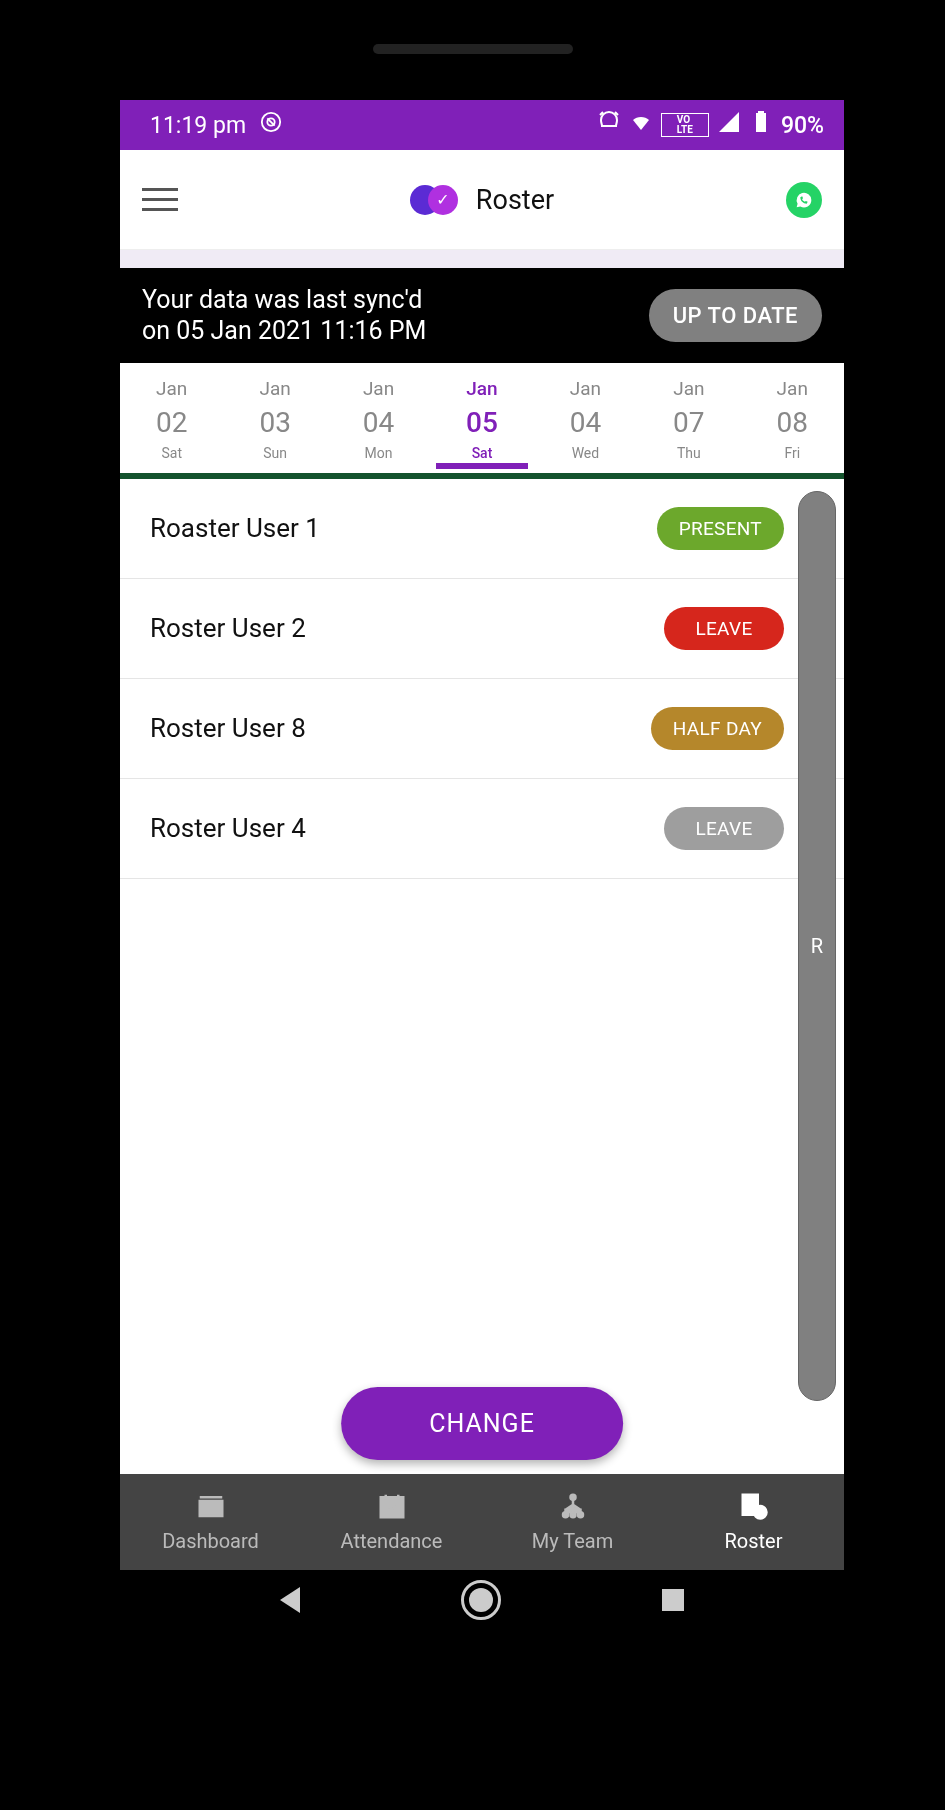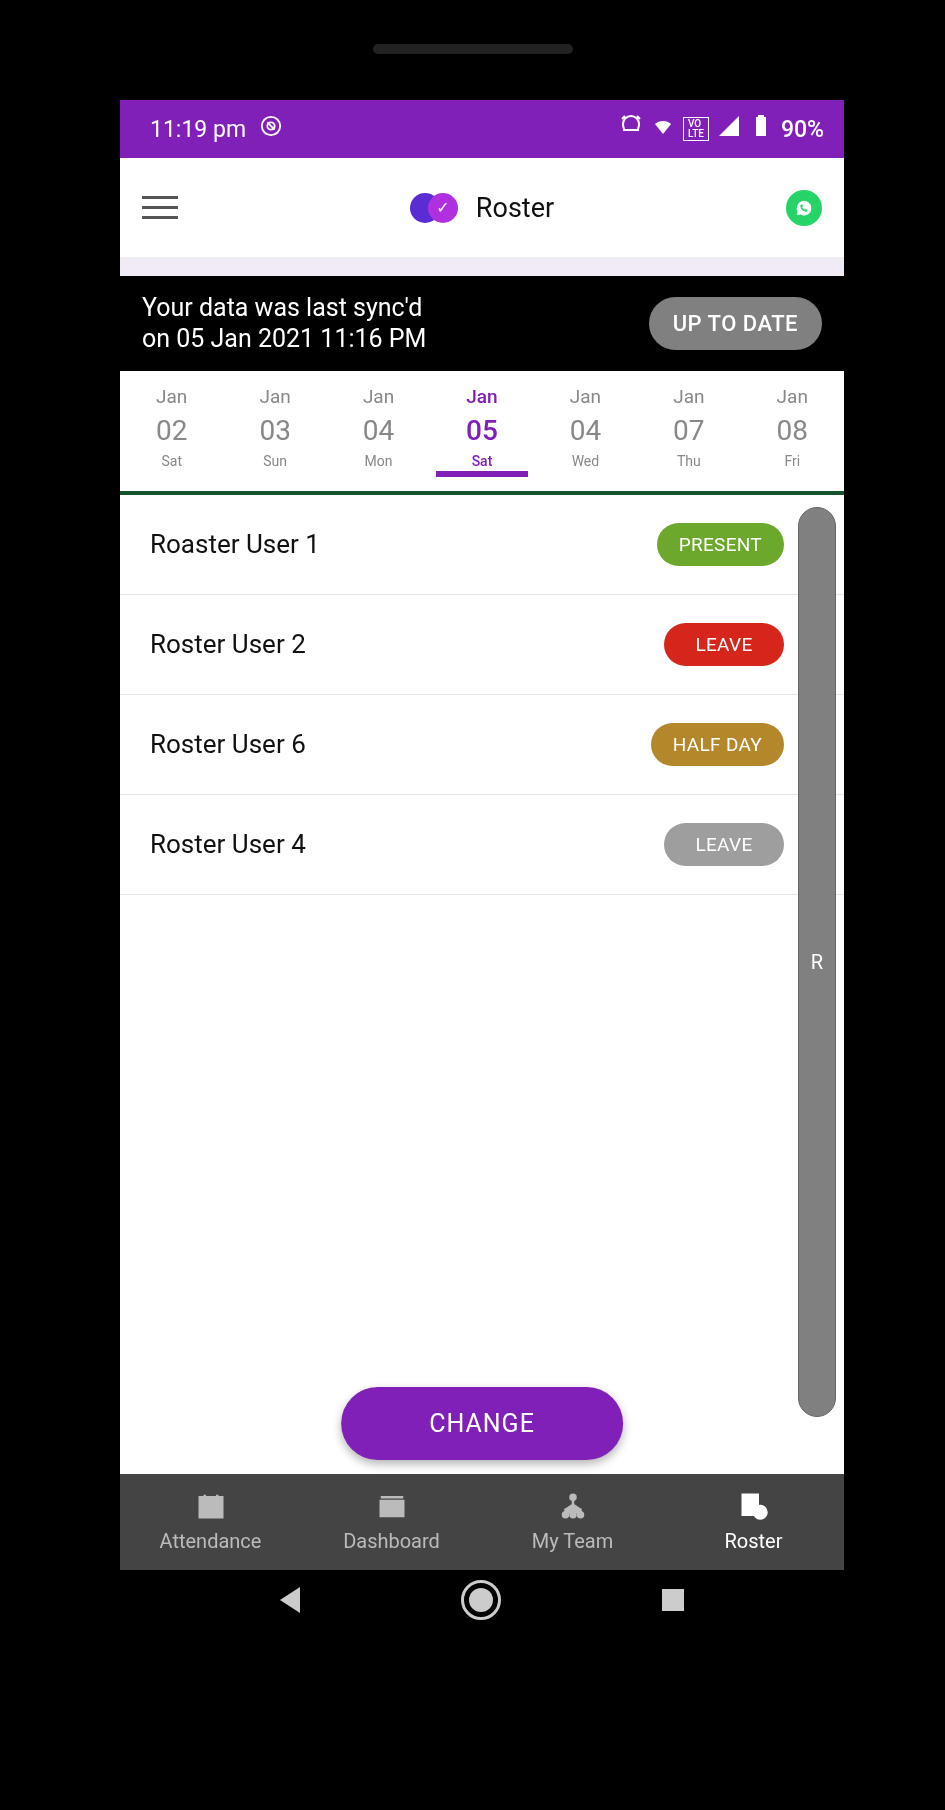--- a/index.html
+++ b/index.html
@@ -32,32 +32,32 @@
     left: 30px;
     top: 92px;
     width: 724px;
     height: 1530px;
     background: #fff;
     overflow: hidden;
   }
   
   
   .status-bar {
-    height: 58px;
+    height: 50px;
     background: #8020b8;
     color: #fff;
     display: flex;
     align-items: center;
     padding: 0 20px 0 30px;
     font-size: 23px;
   }
   .status-left { display: flex; align-items: center; gap: 14px; }
   .status-right { margin-left: auto; display: flex; align-items: center; gap: 8px; font-size: 23px; font-weight: 500;}
   .status-right svg, .status-right .ico { width: 24px; height: 24px; fill: #fff; }
-  .volte { border: 1.5px solid #fff; font-size: 10px; padding: 1px 4px; line-height: 1; }
+  .volte { border: 1.5px solid #fff; font-size: 10px; padding: 1px 15px; line-height: 1; font-weight: bold; }
   
   
   .app-header {
     height: 100px;
     background: #fff;
     display: flex;
     align-items: center;
     padding: 0 22px;
     border-bottom: 1px solid #eee;
   }
@@ -111,21 +111,21 @@
   .date-cell.selected .date-day,
   .date-cell.selected .date-dow { color: #8020b8; font-weight: 500; }
   .date-cell.selected::after {
     content: "";
     position: absolute;
     bottom: -8px;
     left: 6px; right: 6px;
     height: 6px;
     background: #8020b8;
   }
-  .date-strip-wrap { padding-bottom: 22px; border-bottom: 4px solid #14532d; }
+  .date-strip-wrap { padding-bottom: 12px; border-bottom: 6px solid #14532d; }
   
   
   .roster-list { background: #fff; position: relative; }
   .roster-row {
     display: flex;
     align-items: center;
     padding: 28px 60px 28px 30px;
     border-bottom: 1px solid #e5e5e5;
   }
   .roster-name { font-size: 26px; color: #111; }
@@ -324,49 +324,49 @@
       <div id="roster-rows">
           <div class="roster-row">
             <div class="roster-name">Roaster User 1</div>
                    <div class="status-pill pill-present">PRESENT</div>
           </div>
           <div class="roster-row">
             <div class="roster-name">Roster User 2</div>
                    <div class="status-pill pill-absent">LEAVE</div>
           </div>
           <div class="roster-row">
-            <div class="roster-name">Roster User 6</div>
+            <div class="roster-name">Roster User 8</div>
                    <div class="status-pill pill-halfday">HALF DAY</div>
           </div>
           <div class="roster-row">
             <div class="roster-name">Roster User 4</div>
                    <div class="status-pill pill-leave">LEAVE</div>
           </div>
         </div>
       <div class="scroll-track">
         <span class="scroll-letter">R</span>
       </div>
     </div>
 
     <div class="change-btn">CHANGE</div>
 
     <div class="bottom-nav" id="bottom-nav">
+        <div class="nav-item">
+          <span><svg viewBox="0 0 24 24" fill="none" stroke-width="2">
+              <rect x="3" y="8" width="18" height="12"></rect>
+              <path d="M3 5h18"></path>
+            </svg></span>
+                    <span class="nav-label">Dashboard</span>
+        </div>
         <div class="nav-item">
           <span><svg viewBox="0 0 24 24" fill="none" stroke-width="2">
               <rect x="3" y="5" width="18" height="16"></rect>
               <path d="M7 3v4 M17 3v4 M9 14l2 2 4-4"></path>
             </svg></span>
                     <span class="nav-label">Attendance</span>
-        </div>
-        <div class="nav-item">
-          <span><svg viewBox="0 0 24 24" fill="none" stroke-width="2">
-              <rect x="3" y="8" width="18" height="12"></rect>
-              <path d="M3 5h18"></path>
-            </svg></span>
-                    <span class="nav-label">Dashboard</span>
         </div>
         <div class="nav-item">
           <span><svg viewBox="0 0 24 24" fill="none" stroke-width="2">
               <circle cx="12" cy="5" r="2"></circle>
               <path d="M12 7v4 M6 18v-3h12v3 M6 15l6-4 6 4"></path>
               <circle cx="6" cy="19" r="2"></circle>
               <circle cx="12" cy="19" r="2"></circle>
               <circle cx="18" cy="19" r="2"></circle>
             </svg></span>
                     <span class="nav-label">My Team</span>

